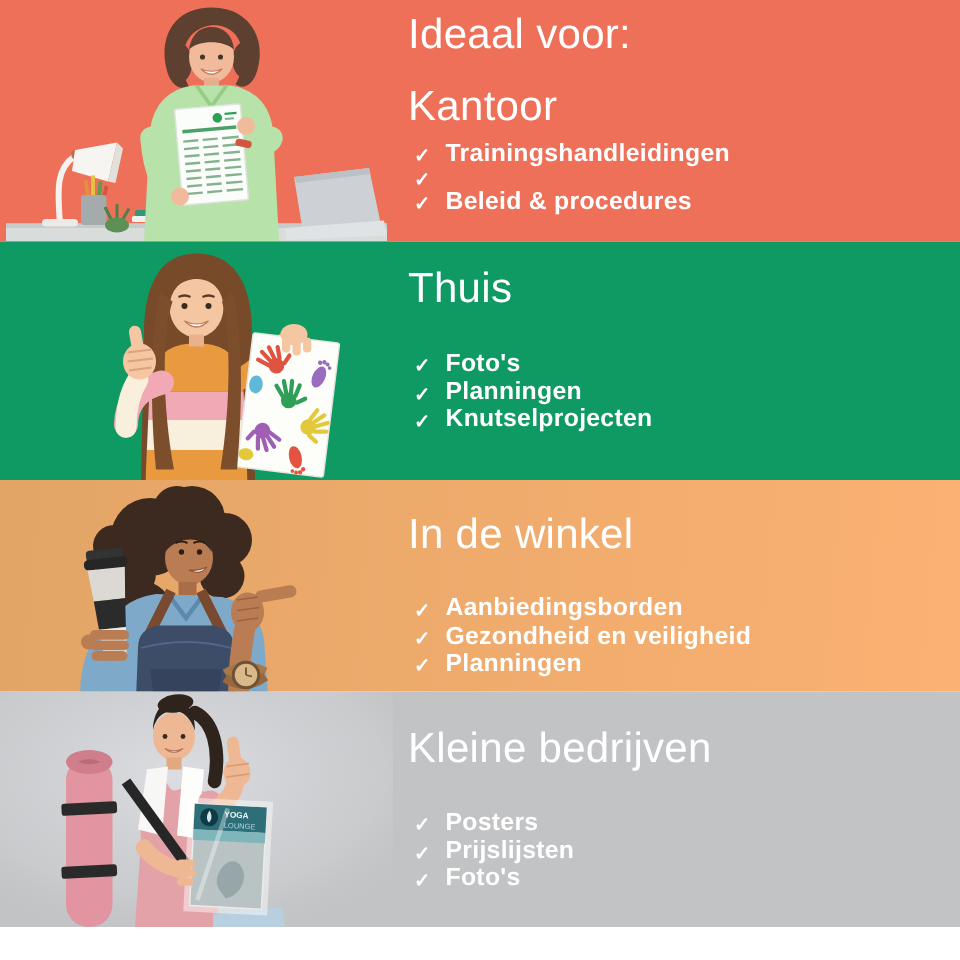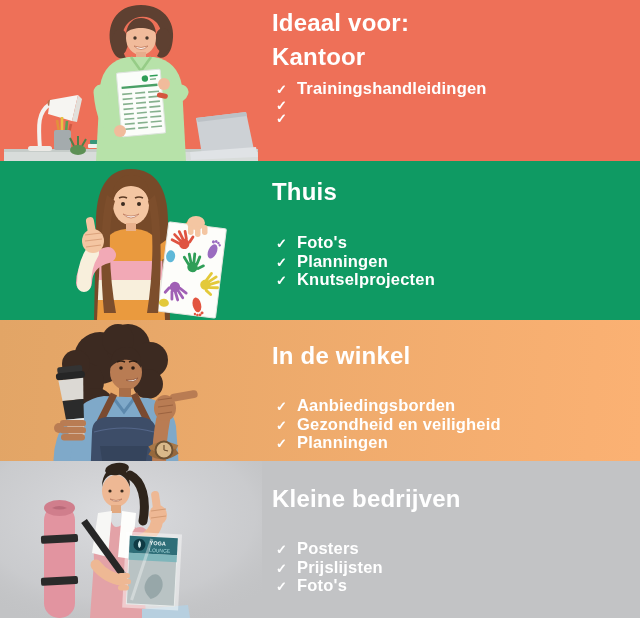--- a/index.html
+++ b/index.html
@@ -10,22 +10,22 @@
   .band-2{height:159px}
   .band-3{height:141px}
   .band-4{height:157px}
   .photo{position:absolute;left:0;top:0;width:262px;height:100%;}
   .photo svg{display:block}
   .content{position:absolute;left:272px;color:#ffffff;}
   .band-1 .content{top:6px}
   .band-2 .content{top:14px}
   .band-3 .content{top:19px}
   .band-4 .content{top:21px}
-  .intro-title,.section-title{margin:0;font-size:24px;line-height:34px;font-weight:700;letter-spacing:.2px;color:#fff;}
-  .band-1 .section-title{}
+  .intro-title,.section-title{margin:0;font-size:28px;line-height:34px;font-weight:400;letter-spacing:.2px;color:#fff;}
+  .band-1 .section-title{margin-top:14px}
   ul.checklist{list-style:none;margin:0;padding:0 0 0 4px;}
   .band-1 ul.checklist{margin-top:5px}
   .band-2 ul.checklist{margin-top:24px}
   .band-3 ul.checklist{margin-top:23px}
   .band-4 ul.checklist{margin-top:23px}
   ul.checklist li{display:flex;align-items:center;font-size:16.5px;line-height:18.7px;font-weight:700;letter-spacing:.2px;color:#fff;}
   .chk{width:21px;flex:0 0 21px;font-size:13px;line-height:1;transform:translateY(1px);}
   text{font-family:"Liberation Sans",sans-serif;}
 </style>
 </head>
@@ -122,20 +122,21 @@
       <ul class="checklist">
         <li>
             <span class="chk">✓</span>
             <span>Trainingshandleidingen</span>
           </li>
         <li>
             <span class="chk">✓</span>
           </li>
         <li>
             <span class="chk">✓</span>
+            <span>Beleid &amp; procedures</span>
           </li>
       </ul>
     </div>
   </section>
 
   <section class="band band-2" style="background: rgb(15, 154, 99);">
     <div class="photo">
       <svg viewBox="0 0 262 159" width="262" height="159">
         <defs>
           <g id="hp">

